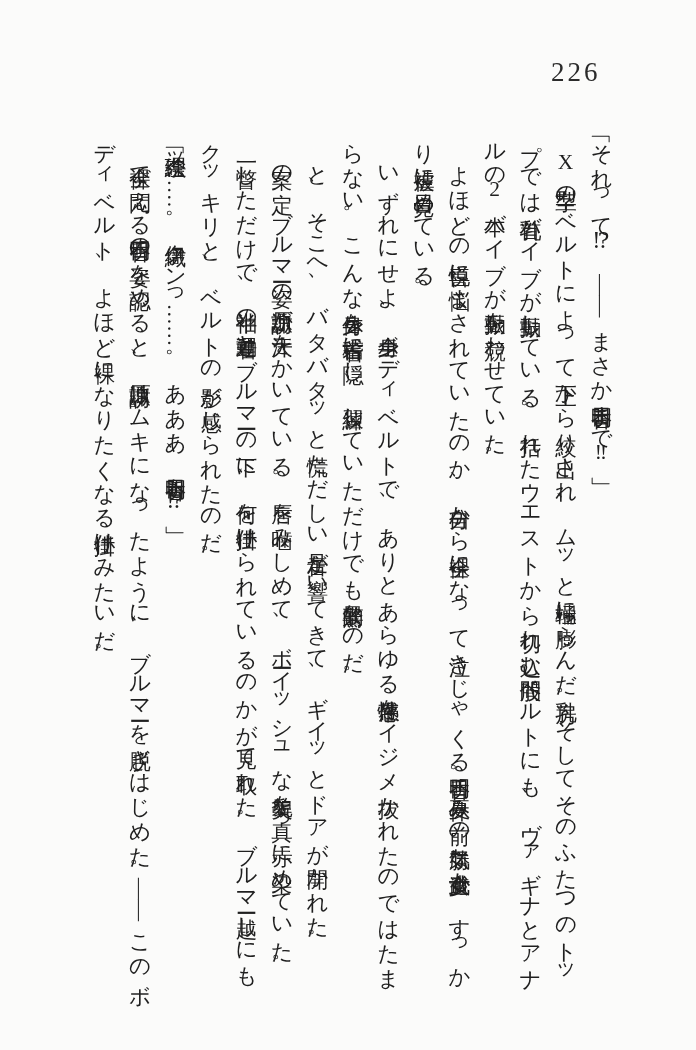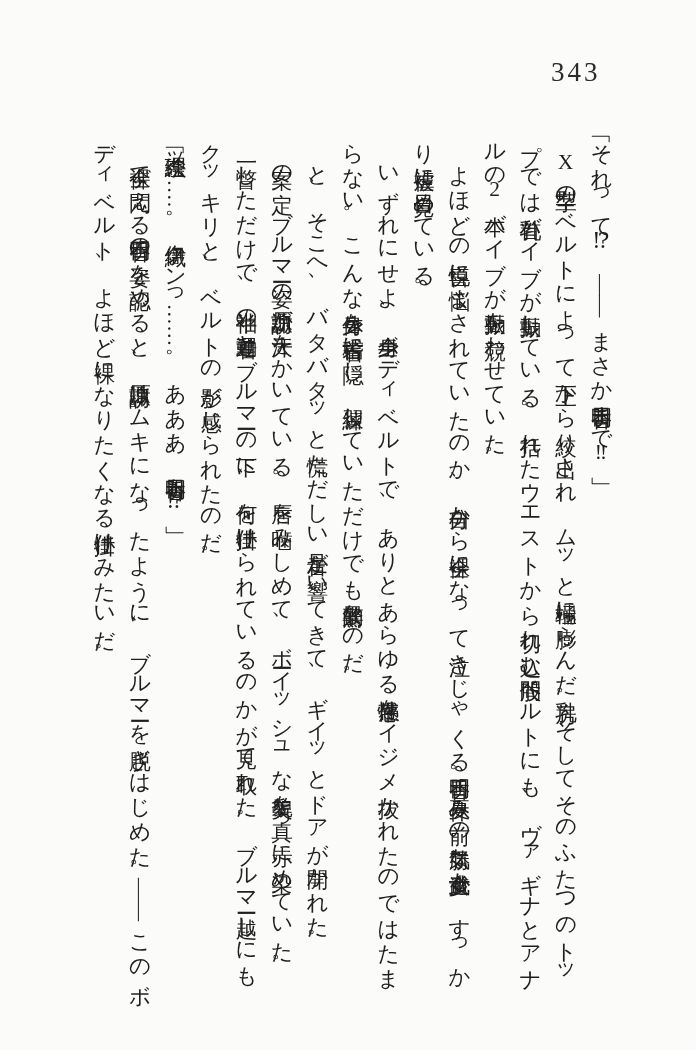--- a/index.html
+++ b/index.html
@@ -58,21 +58,21 @@
     text-combine-upright: all;
     -webkit-text-combine: horizontal;
     text-orientation: upright;
   }
 </style>
 </head>
 <body>
 
 <div class="page">
 
-  <div class="page-number">343</div>
+  <div class="page-number">226</div>
 
   <div class="vertical-text">
     <p>「それって⁉　――まさか明日香まで‼」</p>
     <p class="indent-full"><span class="tcy">X</span>字型のベルトによって上下から絞り出され、ムッと極端に膨らんだ乳房。そしてそのふたつのトップでは乳首バイブが振動している。括れたウエストから切れ込む股間ベルトにも、ヴァギナとアナルの<span class="tcy">2</span>本バイブが振動を競わせていた。</p>
     <p class="indent-full">よほどの喜悦に悩まされていたのか、自分から全裸になって泣きじゃくる明日香。夏休み前の勝気な武道少女も、すっかり被虐に目覚めている。</p>
     <p class="indent-full">いずれにせよ、全身ボディベルトで、ありとあらゆる性感帯をイジメ抜かれたのではたまらない。こんな身体を稽古着に隠し、練習していただけでも驚異的なのだ。</p>
     <p class="indent-full">と、そこへ、バタバタッと慌ただしい足音が響いてきて、ギイッとドアが開かれた。</p>
     <p class="indent-full">案の定、ブルマー姿の諏訪原が大汗をかいている。唇を噛みしめて、ボーイッシュな美貌を真っ赤に染めていた。</p>
     <p class="indent-full">一瞥しただけで、半袖の運動着とブルマーの下に、何を仕掛けられているのかが見て取れた。ブルマー越しにもクッキリと、ベルトの影が感じられたのだ。</p>
     <p class="indent-half">「絵理奈ッ……。伊織クンっ……。あああ、明日香も⁉」</p>

